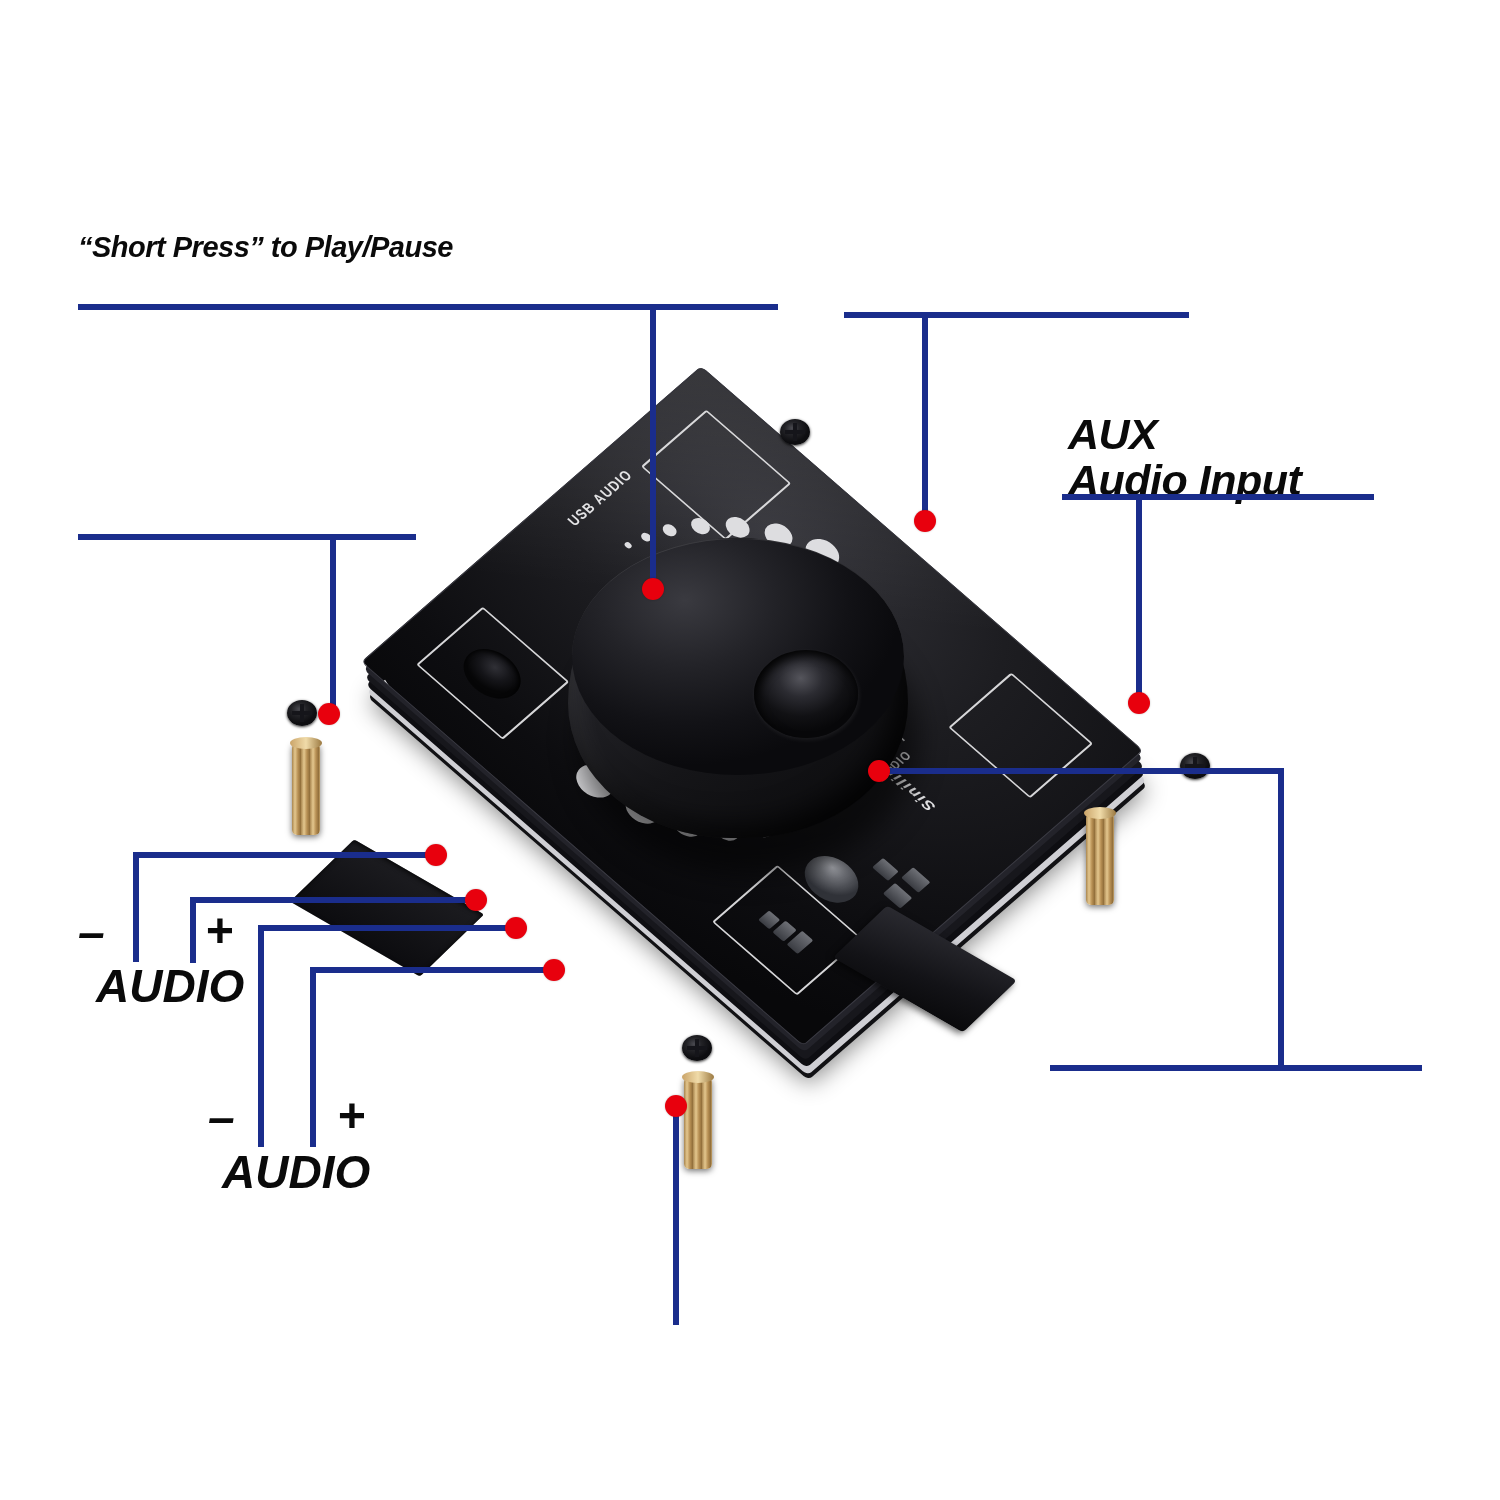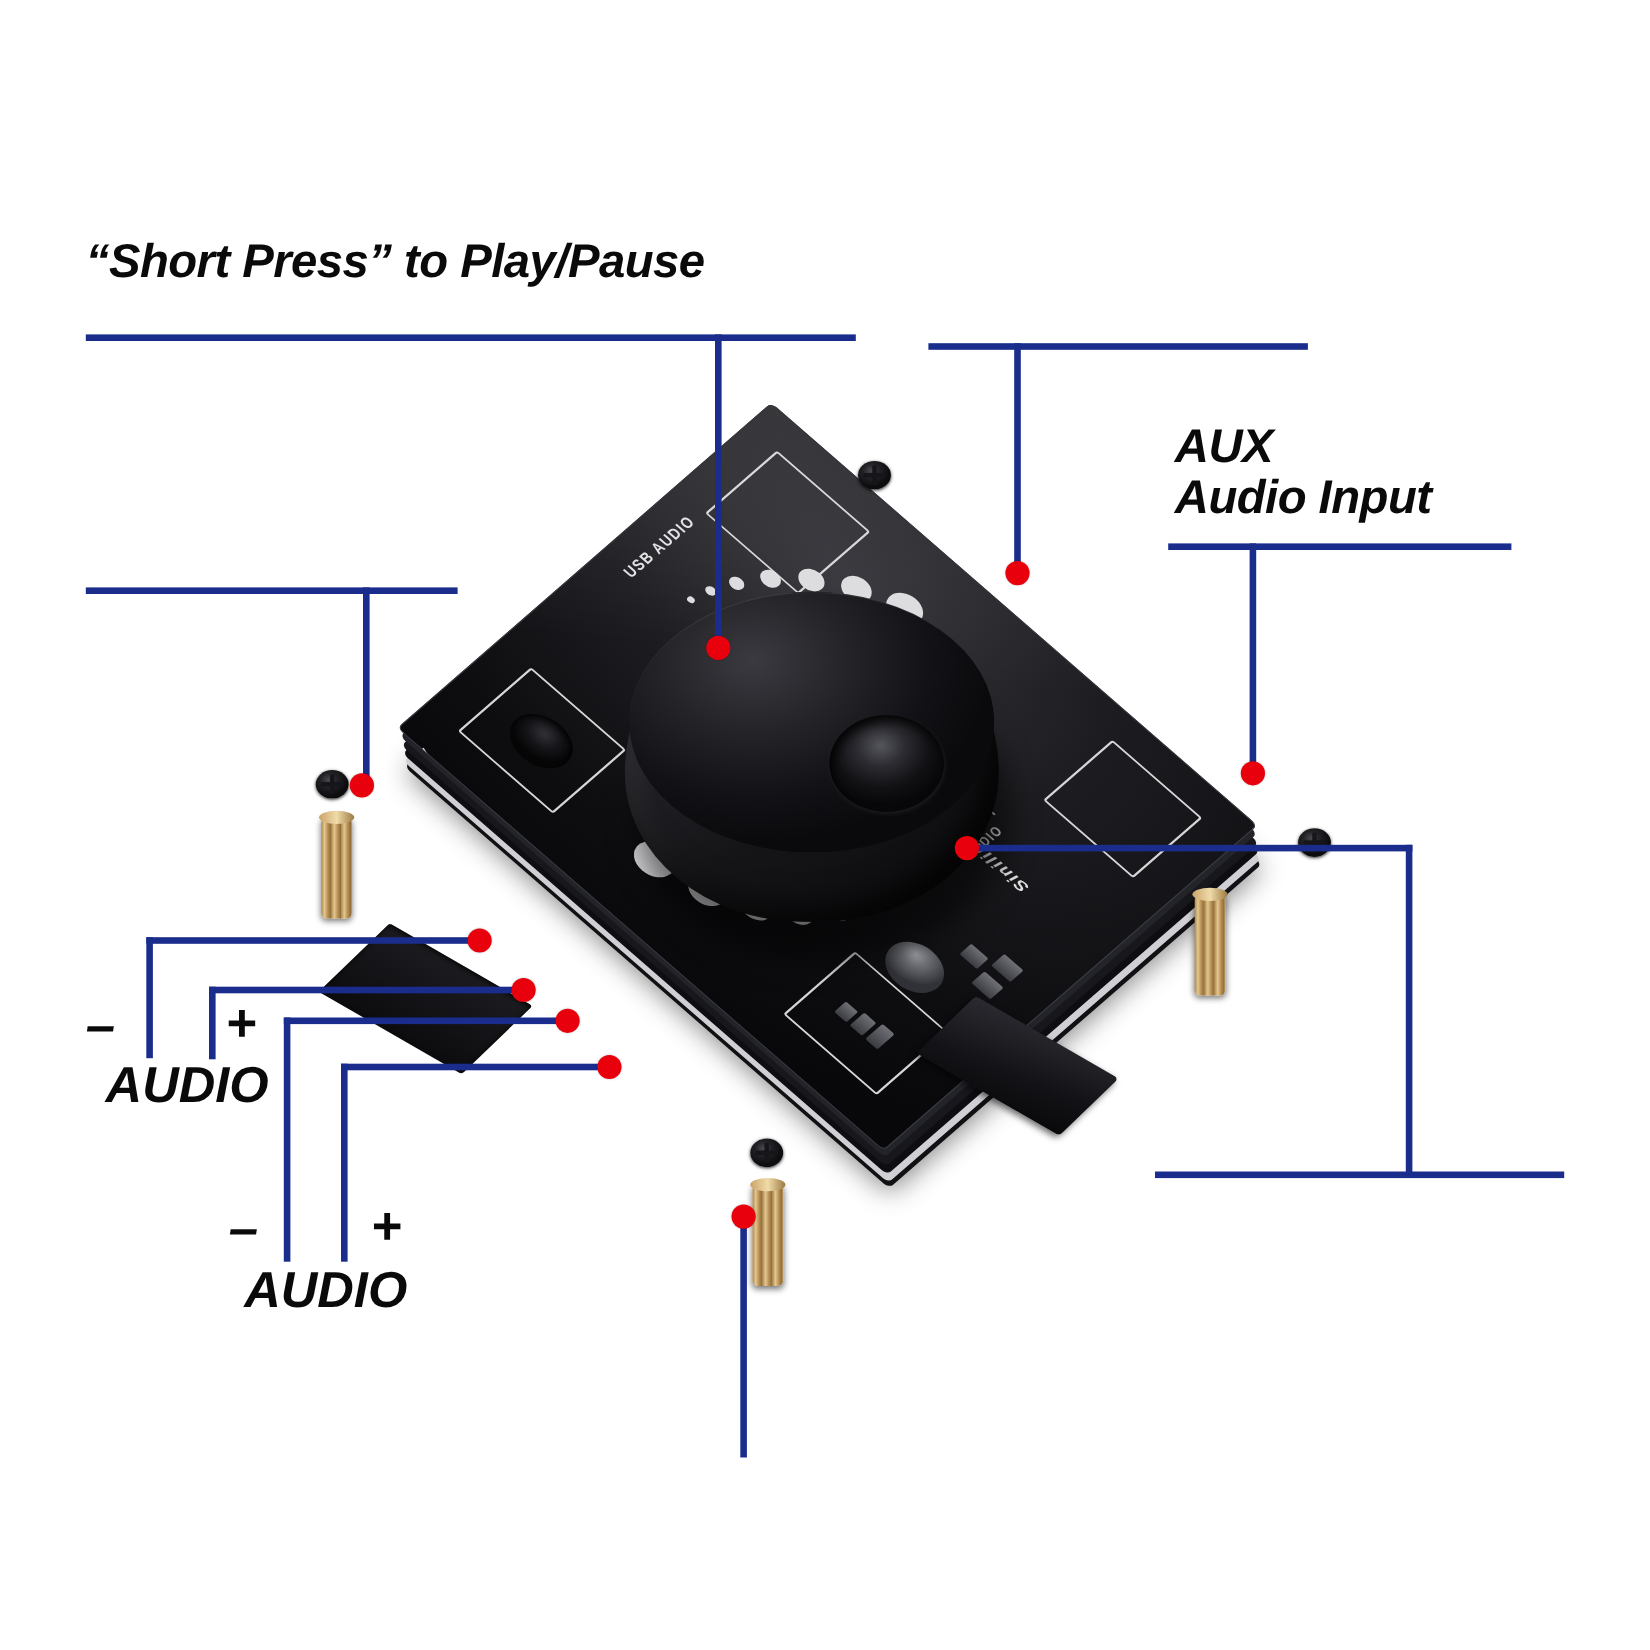--- a/index.html
+++ b/index.html
@@ -350,30 +350,30 @@
     <div class="screw" style="left:432px; top:640px;"></div>
 
     <div class="knob-wrap">
       <div class="knob-shadow"></div>
       <div class="knob-body"></div>
       <div class="knob-top"></div>
       <div class="knob-dimple"></div>
     </div>
   </div>
 
-  <div class="callout" style="left:78px; top:216px; font-size:43px; letter-spacing:-0.5px;">“Short Press” to Play/Pause</div>
+  <div class="callout" style="left:78px; top:232px; font-size:29px; letter-spacing:-0.5px;">“Short Press” to Play/Pause</div>
   <div class="line hline" style="left:78px; top:304px; width:700px;"></div>
   <div class="line vline" style="left:650px; top:304px; height:285px;"></div>
   <div class="dotmark" style="left:642px; top:578px;"></div>
 
   <div class="line hline" style="left:844px; top:312px; width:345px;"></div>
   <div class="line vline" style="left:922px; top:312px; height:208px;"></div>
   <div class="dotmark" style="left:914px; top:510px;"></div>
 
-  <div class="callout" style="left:1068px; top:384px; font-size:43px; letter-spacing:-0.5px;">AUX
+  <div class="callout" style="left:1068px; top:412px; font-size:43px; letter-spacing:-0.5px;">AUX
 Audio Input</div>
   <div class="line hline" style="left:1062px; top:494px; width:312px;"></div>
   <div class="line vline" style="left:1136px; top:494px; height:208px;"></div>
   <div class="dotmark" style="left:1128px; top:692px;"></div>
 
   <div class="line hline" style="left:78px; top:534px; width:338px;"></div>
   <div class="line vline" style="left:330px; top:534px; height:180px;"></div>
   <div class="dotmark" style="left:318px; top:703px;"></div>
 
   <div class="line hline" style="left:1050px; top:1065px; width:372px;"></div>

